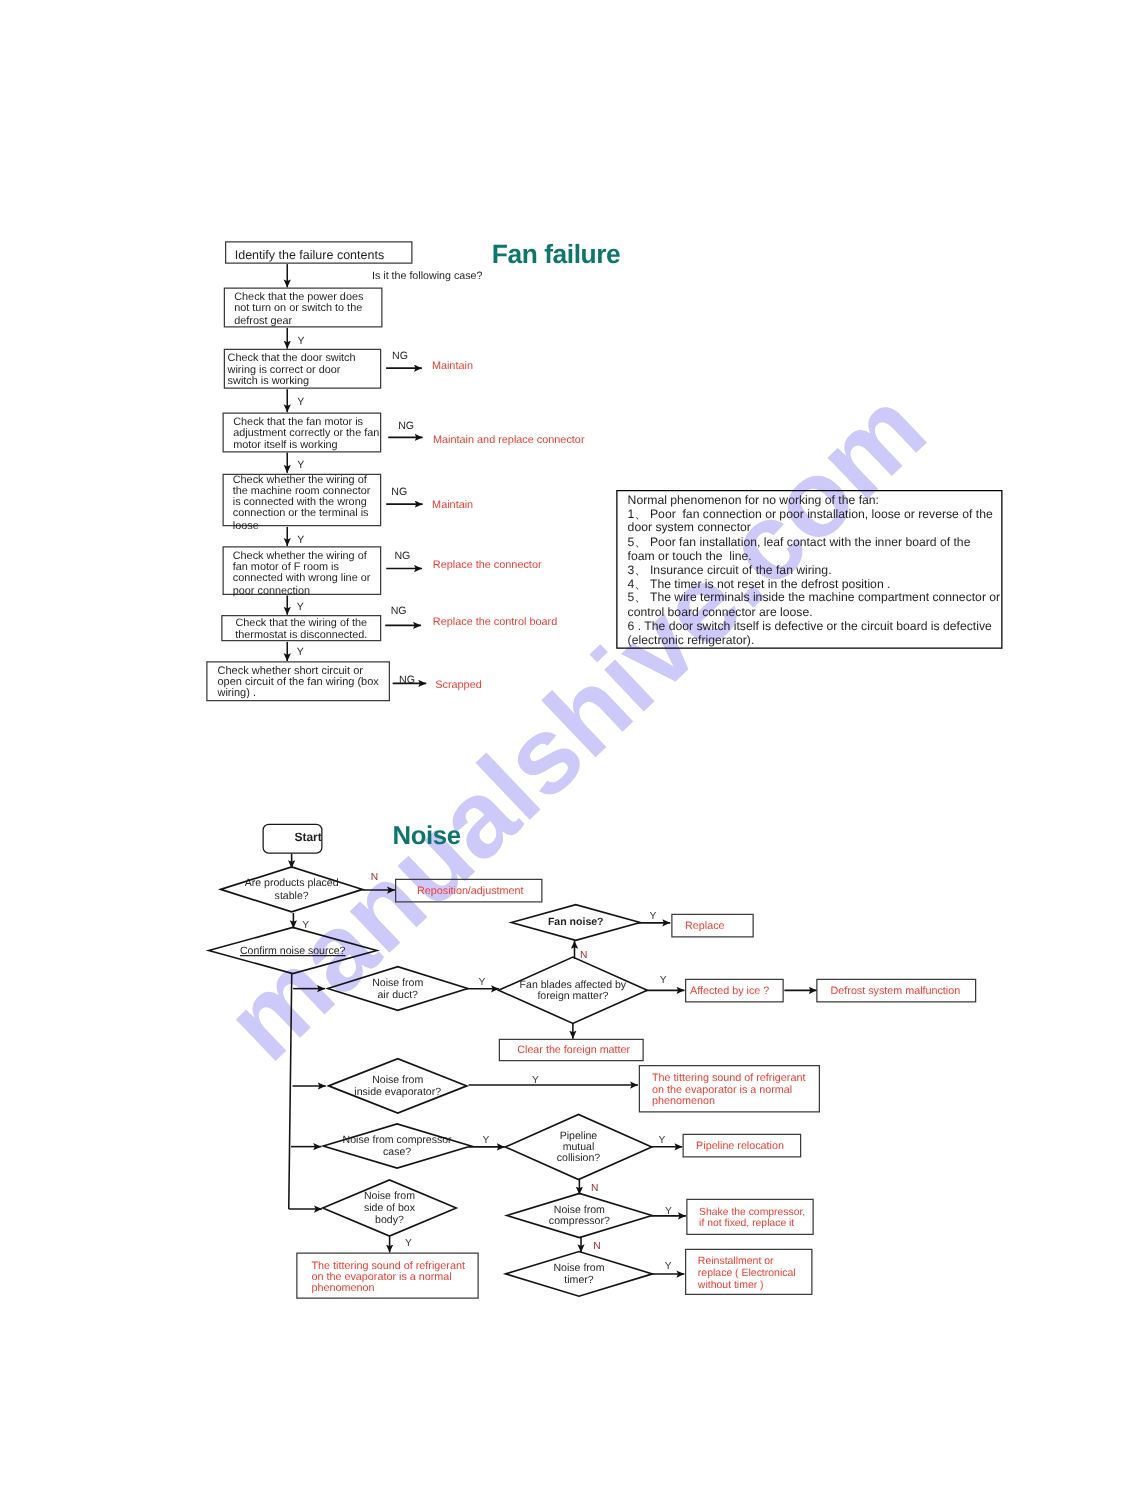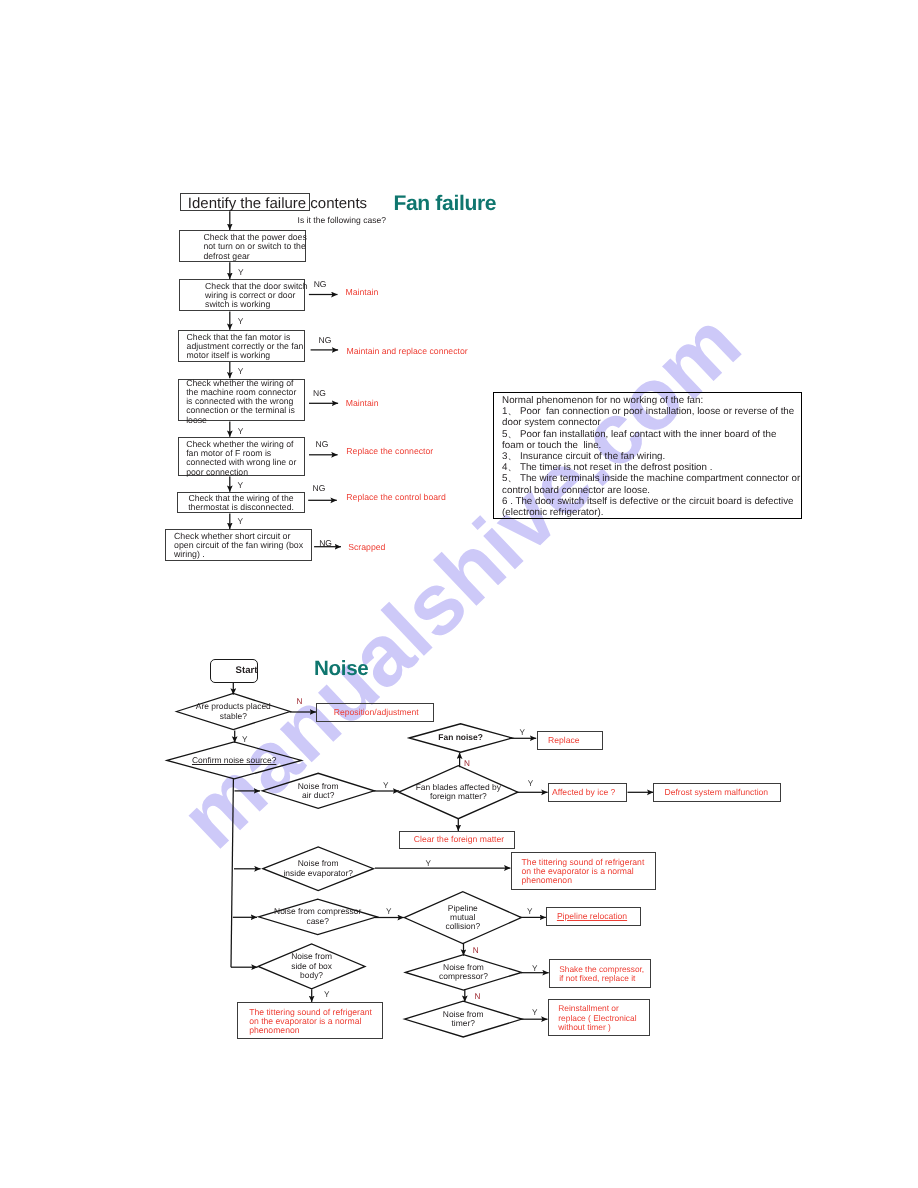--- a/index.html
+++ b/index.html
@@ -83,34 +83,34 @@
 <line x1="463.5" y1="943" x2="463.5" y2="955.6" marker-end="url(#ah)"></line>
 <line x1="520.9" y1="972.7" x2="548.7" y2="972.7" marker-end="url(#ah)"></line>
 <line x1="464.8" y1="989.3" x2="464.8" y2="1001.8" marker-end="url(#ah)"></line>
 <line x1="520.9" y1="1019.2" x2="547.5" y2="1019.2" marker-end="url(#ah)"></line>
 <line x1="311.7" y1="989.3" x2="311.7" y2="1002" marker-end="url(#ah)"></line>
 </g>
 </svg>
 <div>
 <div class="title" style="left:393.4px;top:191.6px;font-size:21.1px;letter-spacing:-0.35px;">Fan failure</div>
 <div class="lbl" style="left:256.6px;top:215.4px;font-size:8.55px;padding-left:41px;">Is it the following case?</div>
-<div class="pbox" style="left:179.8px;top:193.4px;width:130px;height:17.8px;font-size:15px;line-height:1.05682;border-width:1px;border-color:#3c3c3c;align-items:center;overflow:visible;">
+<div class="pbox" style="left:179.8px;top:193.4px;width:150px;height:17.8px;font-size:10px;line-height:1.05682;border-width:1px;border-color:#3c3c3c;align-items:flex-end;overflow:visible;">
         <span style="margin-top:3.4px;margin-left:7px;">
           <div>Identify the failure contents</div>
         </span>
       </div>
 <div class="pbox" style="left:179.4px;top:230.4px;width:126.2px;height:31.9px;font-size:8.7px;line-height:1.06897;border-width:1px;border-color:#3c3c3c;align-items:flex-start;overflow:visible;">
-        <span style="margin-top:1.6px;margin-left:23px;">
+        <span style="margin-top:1.6px;margin-left:7px;">
           <div>Check that the power does</div>
           <div>not turn on or switch to the</div>
           <div>defrost gear</div>
         </span>
       </div>
 <div class="pbox" style="left:179.1px;top:279.2px;width:126px;height:32.2px;font-size:8.7px;line-height:1.06897;border-width:1px;border-color:#3c3c3c;align-items:flex-start;overflow:visible;">
-        <span style="margin-top:1.6px;margin-left:25px;">
+        <span style="margin-top:1.6px;margin-left:2px;">
           <div>Check that the door switch</div>
           <div>wiring is correct or door</div>
           <div>switch is working</div>
         </span>
       </div>
 <div class="pbox" style="left:177.7px;top:330.1px;width:126.9px;height:31.9px;font-size:8.7px;line-height:1.06897;border-width:1px;border-color:#3c3c3c;align-items:flex-start;overflow:visible;">
         <span style="margin-top:1.8px;margin-left:7.9px;">
           <div>Check that the fan motor is</div>
           <div>adjustment correctly or the fan</div>
           <div>motor itself is working</div>
@@ -222,21 +222,21 @@
         </span>
       </div>
 <div class="pbox" style="left:511.4px;top:852.4px;width:145px;height:38px;font-size:8.65px;line-height:1.07514;border-width:1px;border-color:#3c3c3c;align-items:flex-start;overflow:visible;color:#ee4036;">
         <span style="margin-top:4.5px;margin-left:9.2px;">
           <div>The tittering sound of refrigerant</div>
           <div>on the evaporator is a normal</div>
           <div>phenomenon</div>
         </span>
       </div>
 <div class="pbox" style="left:545.6px;top:907px;width:95px;height:18.8px;font-size:8.6px;line-height:1.09302;border-width:1px;border-color:#3c3c3c;align-items:center;overflow:visible;color:#ee4036;">
-        <span style="margin-top:0px;margin-left:10.3px;text-decoration:underline;">
+        <span style="margin-top:0px;margin-left:10.3px;">
           <div>Pipeline relocation</div>
         </span>
       </div>
 <div class="pbox" style="left:549.1px;top:959.1px;width:102.3px;height:28.6px;font-size:8.3px;line-height:1.14458;border-width:1px;border-color:#3c3c3c;align-items:flex-start;overflow:visible;color:#ee4036;">
         <span style="margin-top:4.5px;margin-left:9.2px;">
           <div>Shake the compressor,</div>
           <div>if not fixed, replace it</div>
         </span>
       </div>
 <div class="pbox" style="left:236.7px;top:1002px;width:146px;height:36.8px;font-size:8.65px;line-height:1.09249;border-width:1px;border-color:#3c3c3c;align-items:flex-start;overflow:visible;color:#ee4036;">

